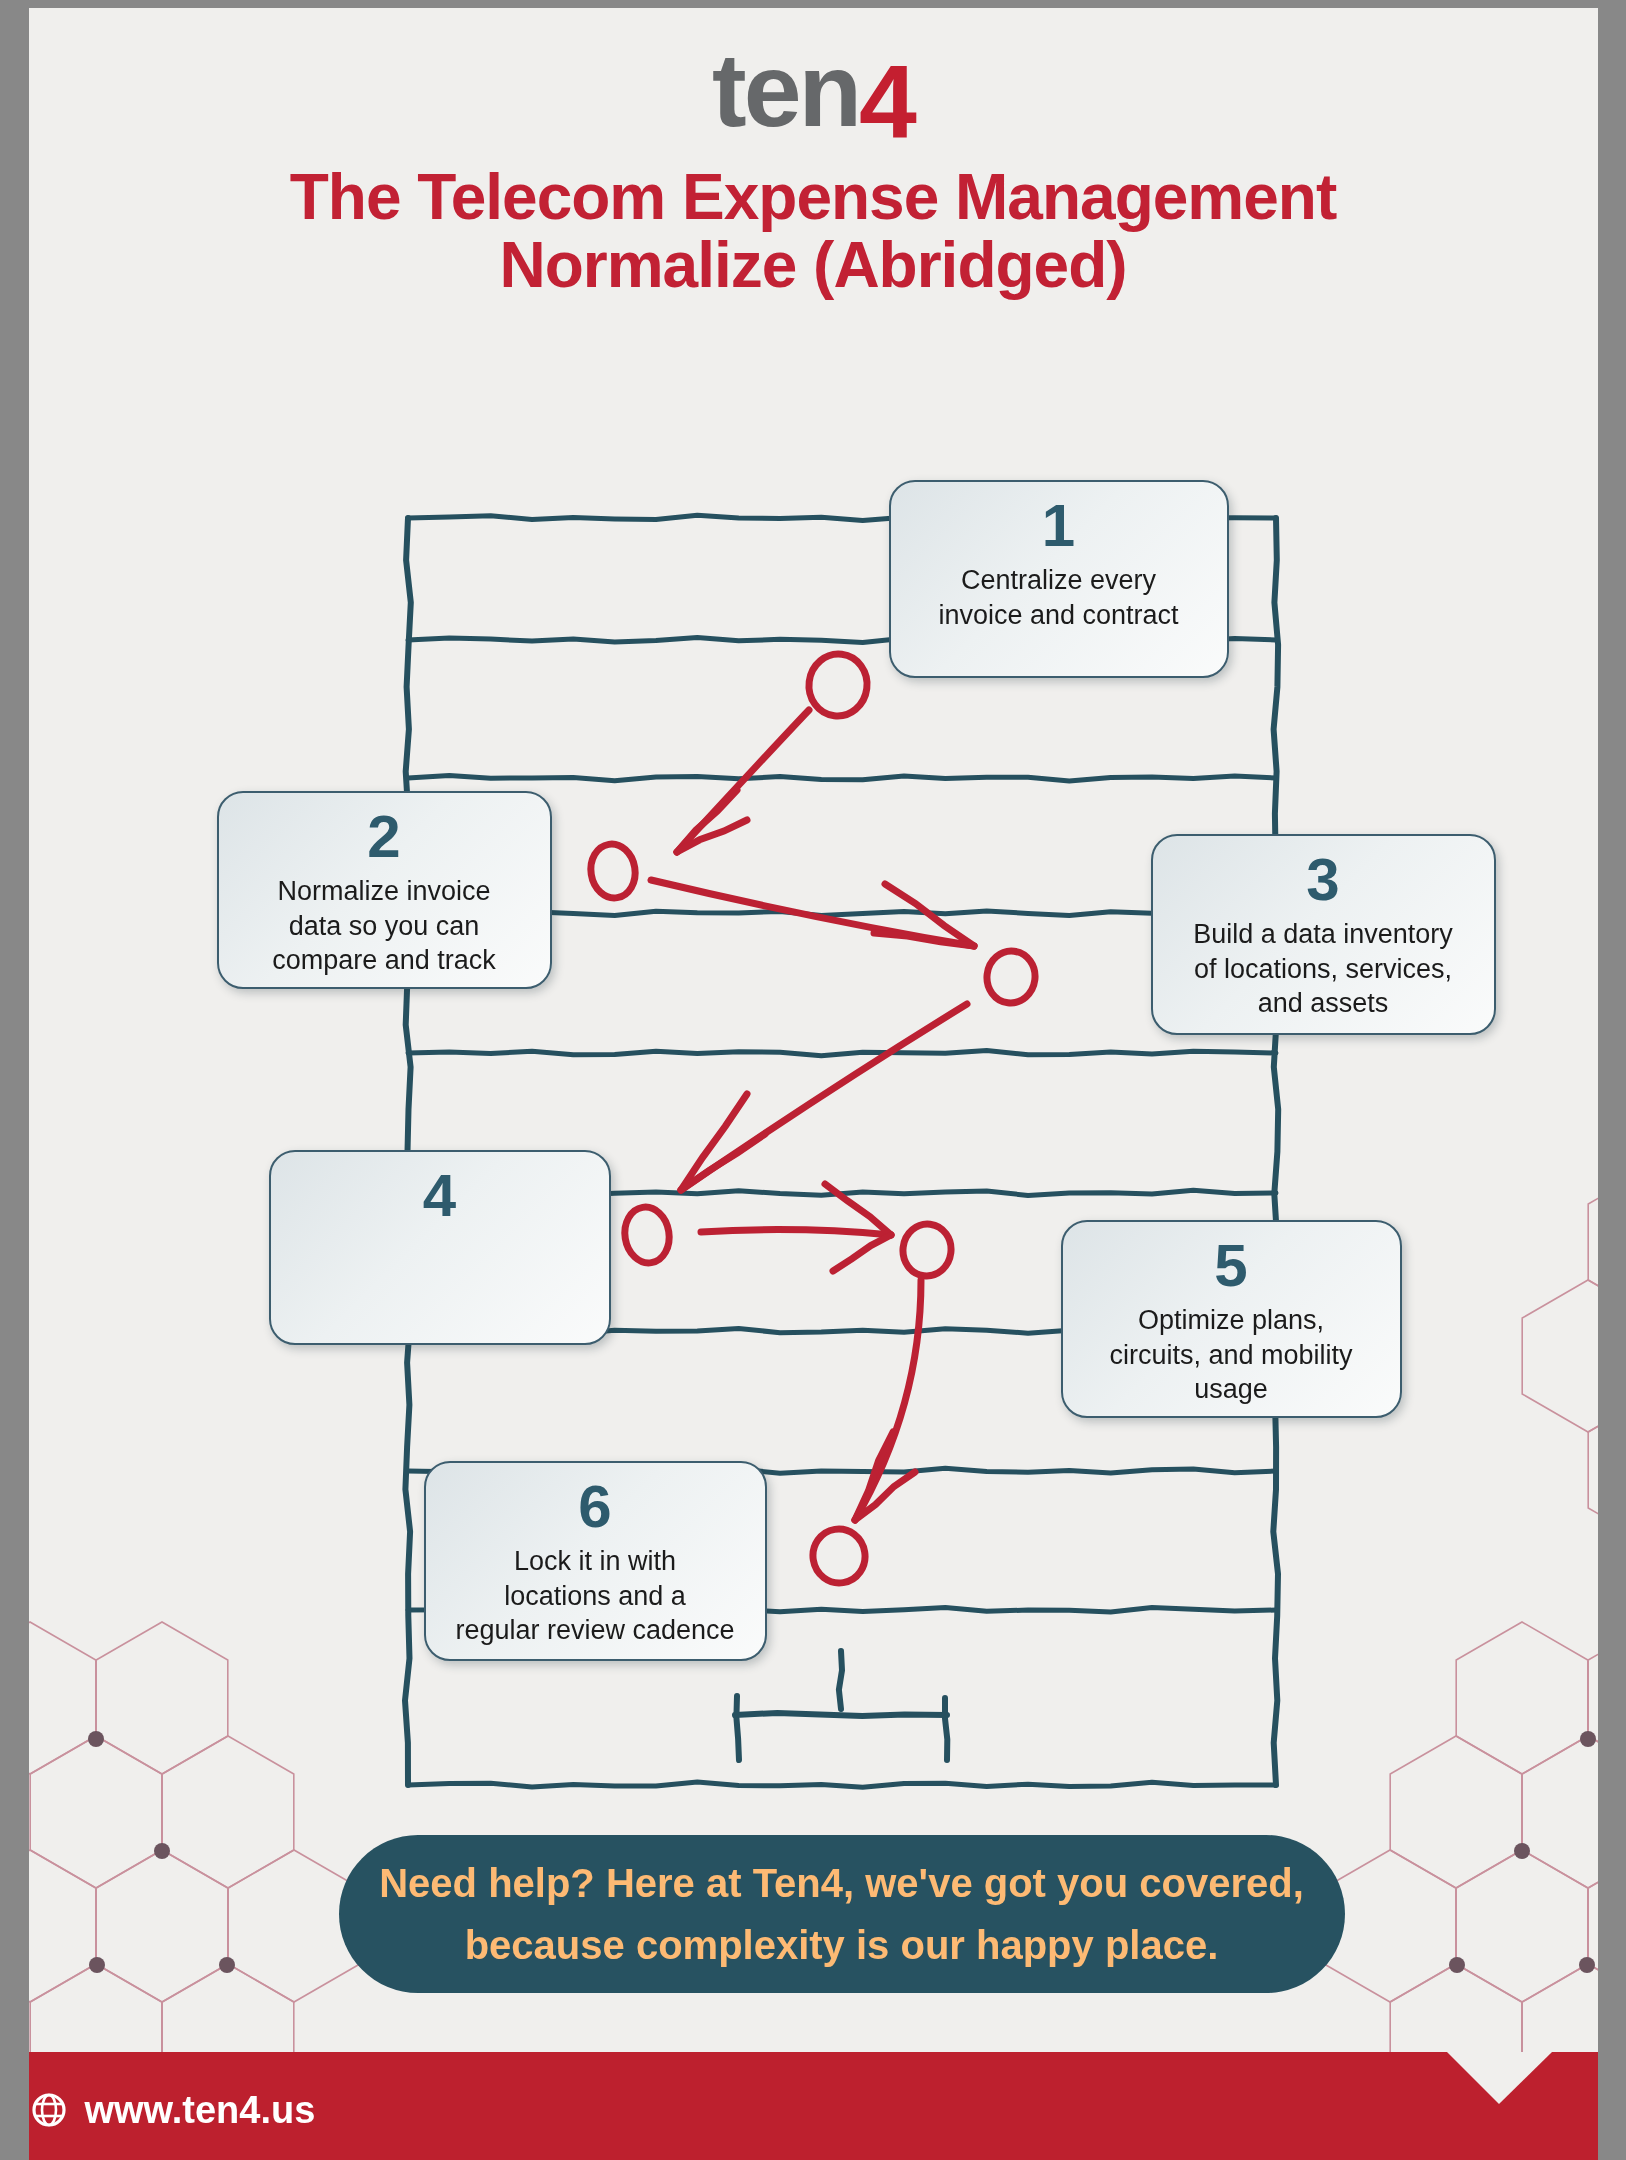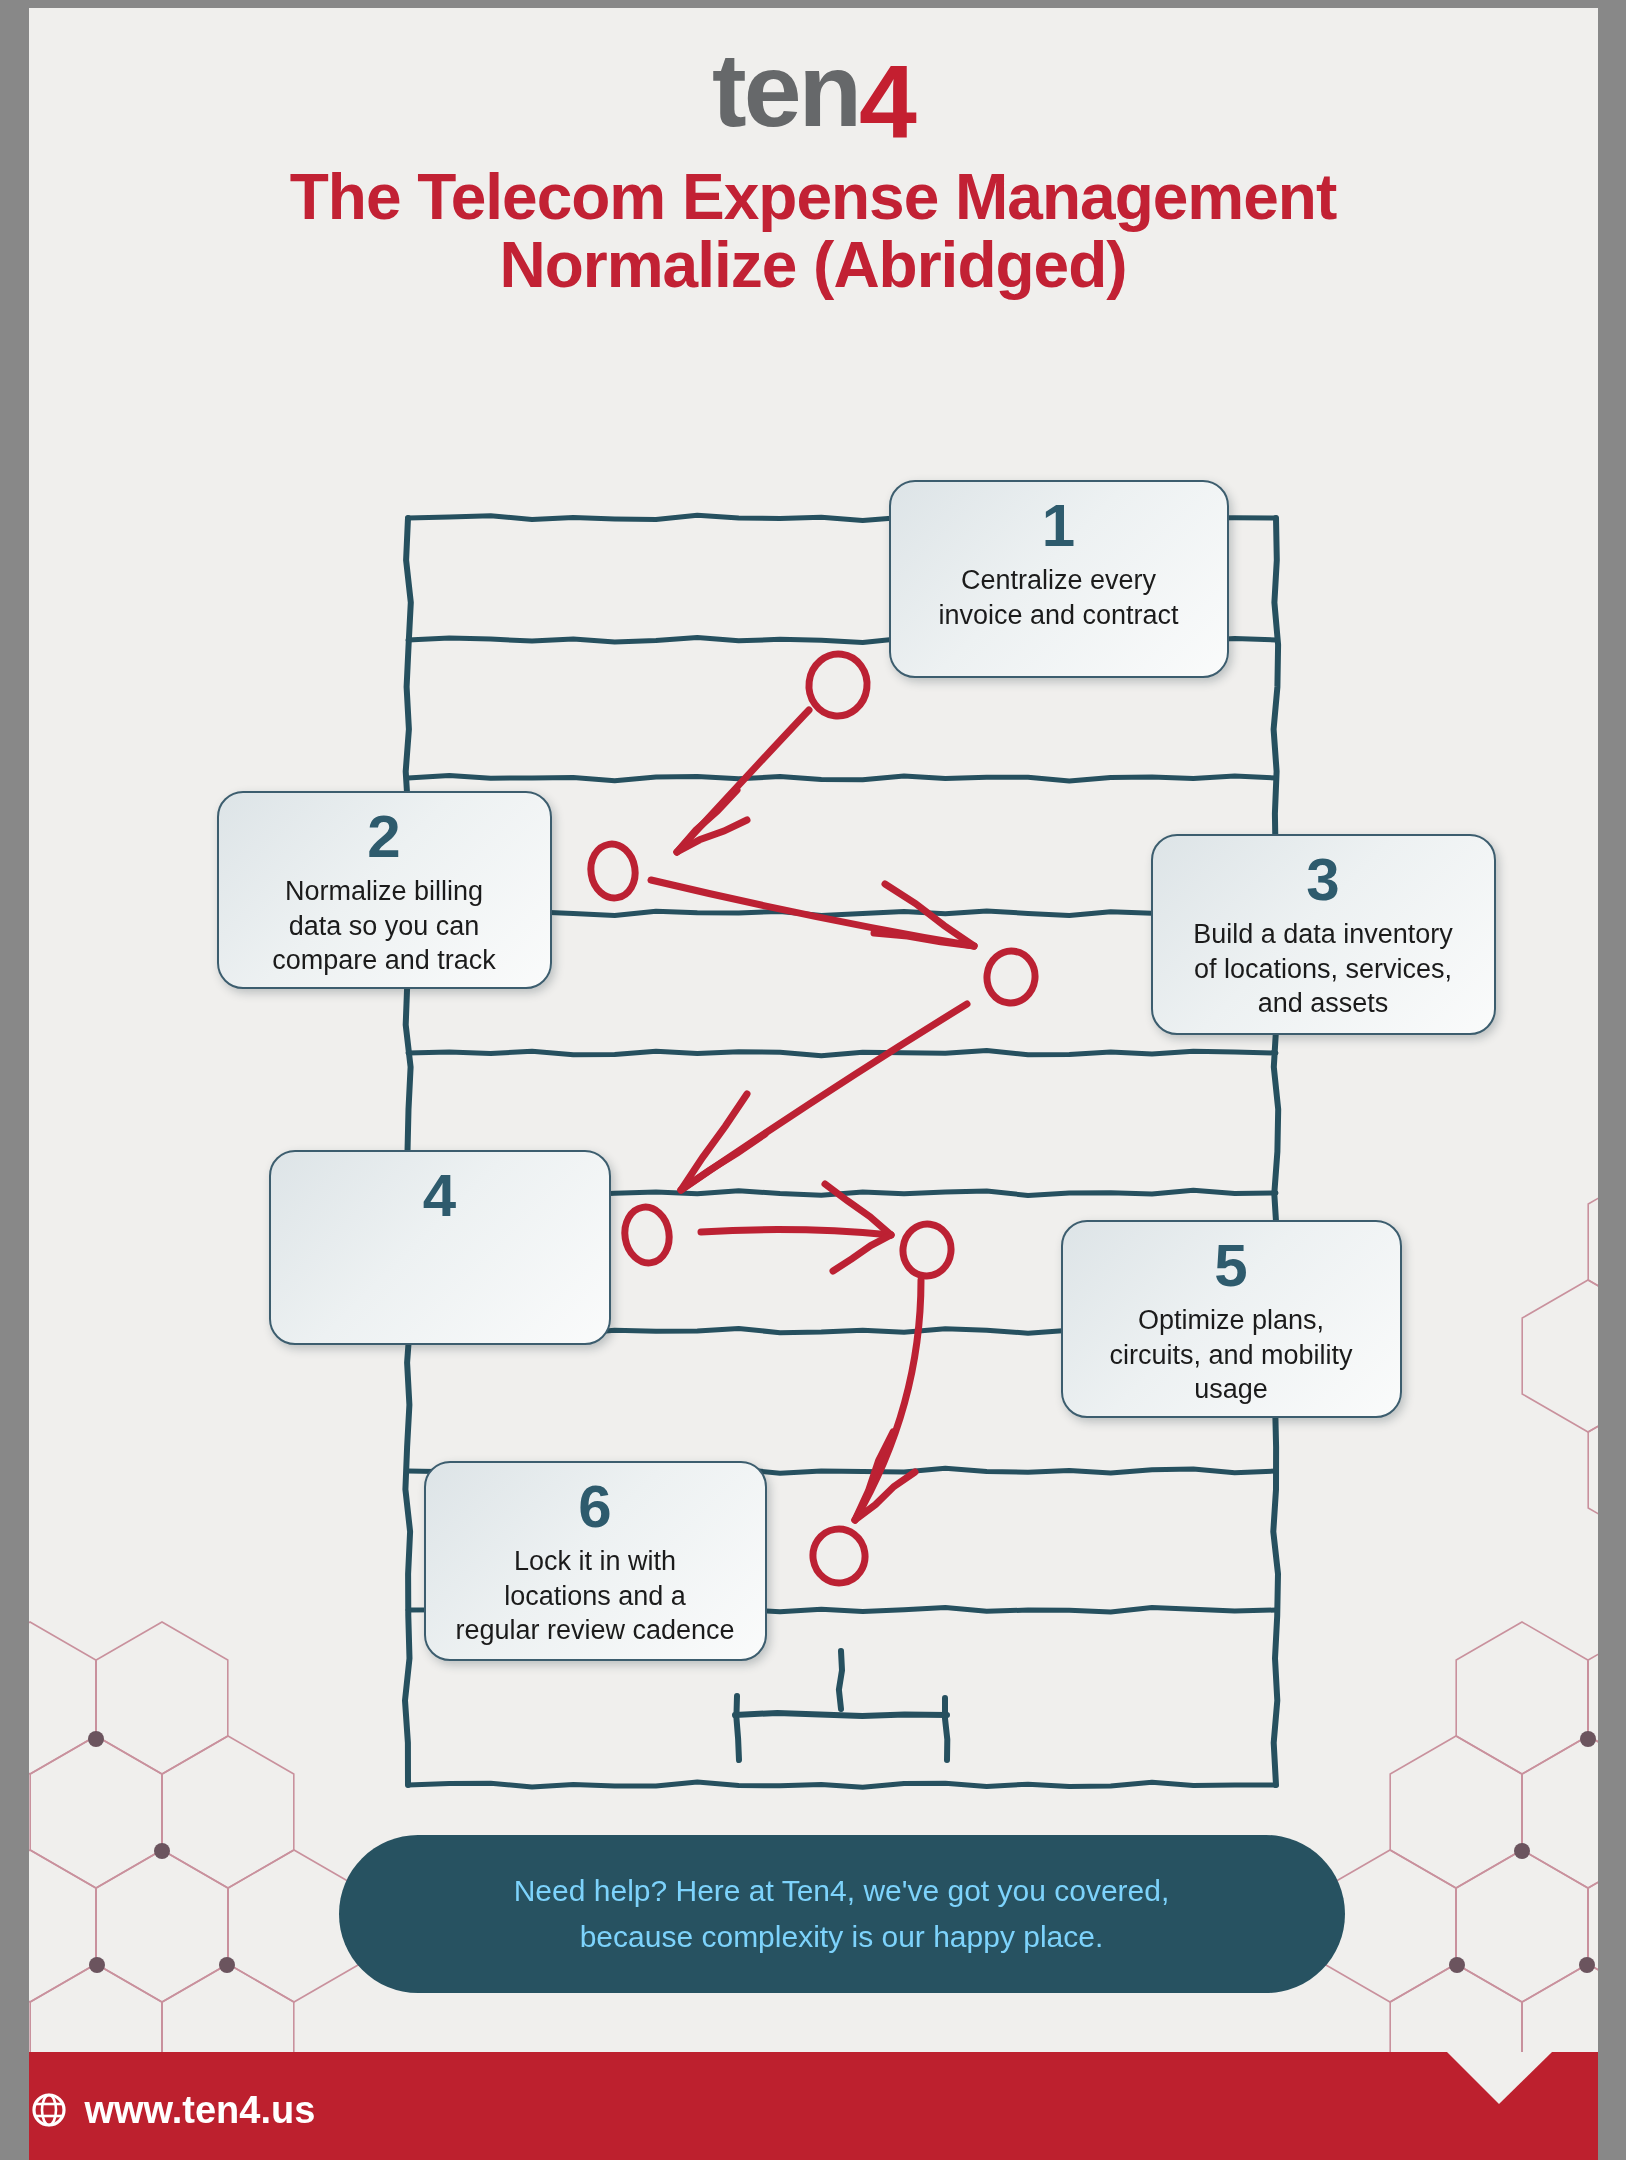--- a/index.html
+++ b/index.html
@@ -36,21 +36,21 @@
   #step2{left:188px;top:783px;width:335px;height:198px;}
   #step3{left:1122px;top:826px;width:345px;height:201px;}
   #step4{left:240px;top:1142px;width:342px;height:195px;}
   #step5{left:1032px;top:1212px;width:341px;height:198px;}
   #step6{left:395px;top:1453px;width:343px;height:200px;}
   
   .banner{
     position:absolute;z-index:3;left:310px;top:1827px;width:1006px;height:158px;
     background:#275261;border-radius:79px;
     display:flex;align-items:center;justify-content:center;text-align:center;
-    color:#7dd3fc;font-size:30px;font-weight:400;line-height:1.55;white-space:pre-line;
+    color:#fdba74;font-size:40px;font-weight:700;line-height:1.55;white-space:pre-line;
   }
   
   .footer{
     position:absolute;z-index:4;left:0;top:2044px;width:1626px;height:116px;
     background:#bd202e;display:flex;align-items:center;justify-content:flex-start;gap:16px;
     color:#ffffff;font-size:38px;font-weight:700;
   }
   .notch{
     position:absolute;z-index:5;left:1418px;top:2044px;width:0;height:0;
     border-left:52px solid transparent;border-right:53px solid transparent;
@@ -138,21 +138,21 @@
     <div>Normalize (Abridged)</div>
   </div>
 
   <div class="step" id="step1">
     <div class="num">1</div>
     <div class="txt">Centralize every
 invoice and contract</div>
   </div>
   <div class="step" id="step2">
     <div class="num">2</div>
-    <div class="txt">Normalize billing
+    <div class="txt">Normalize invoice
 data so you can
 compare and track</div>
   </div>
   <div class="step" id="step3">
     <div class="num">3</div>
     <div class="txt">Build a data inventory
 of locations, services,
 and assets</div>
   </div>
   <div class="step" id="step4">

